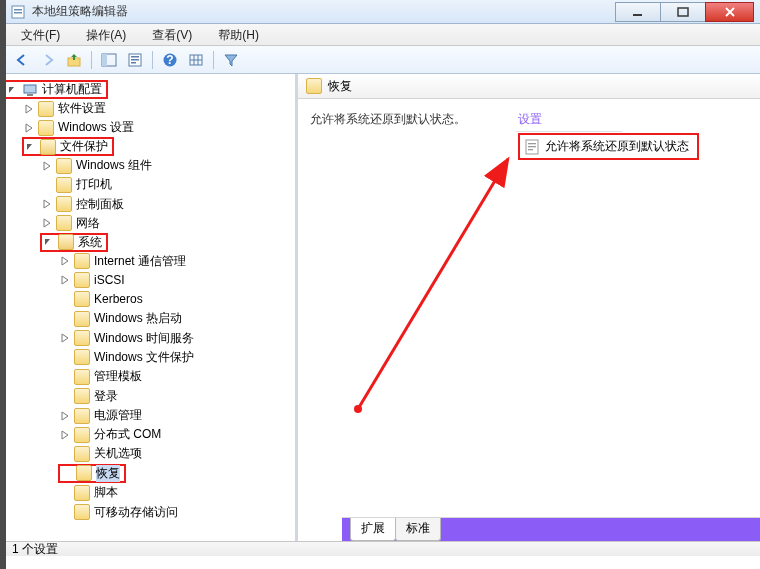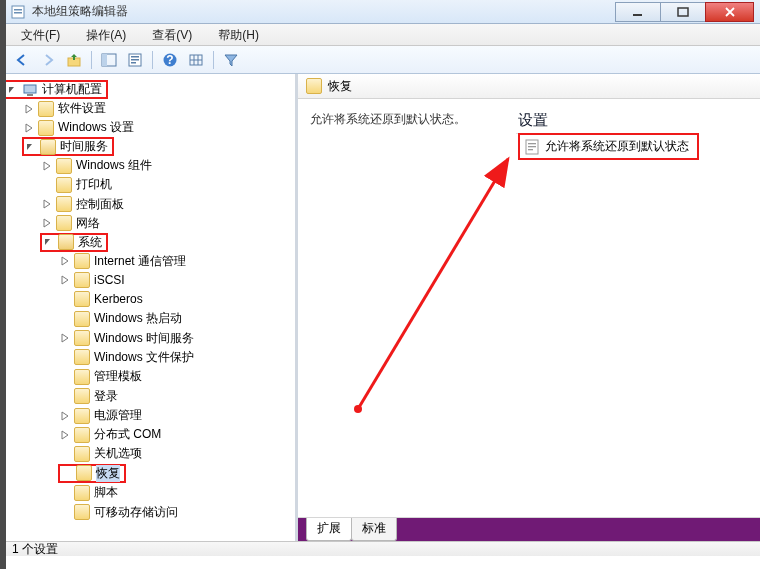--- a/index.html
+++ b/index.html
@@ -43,31 +43,31 @@
 .root-icon { width: 16px; height: 16px; margin-right: 4px; }
 
 
 .rhead { height: 25px; background: linear-gradient(#fff,#f1f1f1); border-bottom: 1px solid #d4d4d4; display: flex; align-items: center; padding: 0 8px; }
 .rhead .fold { margin-right: 6px; }
 .rhead .title { font-weight: normal; }
 
 .rcontent { flex: 1; position: relative; padding: 12px; }
 .desc { color: #333; }
 
-.colhead { position: absolute; top: 12px; left: 220px; font-size: 15px; color: #0f172a; padding-bottom: 2px; }
+.colhead { position: absolute; top: 12px; left: 220px; font-size: 12px; color: #8b5cf6; padding-bottom: 2px; }
 .colhead::after { content:''; position:absolute; left:-2px; right:-80px; bottom:-2px; border-bottom:1px solid #e2e2e2; }
 
 .setting-item { position: absolute; top: 34px; left: 220px; display: flex; align-items: center; border: 2px solid #ef1a1a; padding: 3px 8px 3px 4px; cursor: default; }
 .setting-icon { width: 16px; height: 16px; margin-right: 5px; }
 
 
 .arrow { position: absolute; pointer-events: none; }
 
 
-.rtabs { height: 24px; border-top: 1px solid #d6d6d6; display: flex; align-items: flex-end; padding-left: 8px; background: #701a75; }
+.rtabs { height: 24px; border-top: 1px solid #d6d6d6; display: flex; align-items: flex-end; padding-left: 8px; background: #8b5cf6; margin-left: 44px; }
 .rtab { border: 1px solid #b8b8b8; border-top: none; padding: 2px 10px 3px; margin-right: -1px; background: #f4f4f4; border-radius: 0 0 3px 3px; }
 .rtab.active { background: #fff; }
 
 
 .statusbar { height: 15px; background: linear-gradient(#f7f7f7,#ececec); border-top: 1px solid #c7c7c7; display: flex; align-items: center; padding: 0 8px; }
 
 
 .leftedge, .rightedge { position: absolute; top:0; bottom:0; width:6px; background:#4a4a4a; }
 .leftedge{ left:0; }
 </style>
@@ -204,21 +204,21 @@
                   <span class="label">Windows 设置</span>
                 </span></li>
             <li class="node hl-red">
               <span class="row">
                   <span class="tw">
                     <svg width="10" height="10">
                       <path d="M1 2 L6 2 L1 8 Z" fill="#5c5c5c"></path>
                     </svg>
                   </span>
                   <span class="fold open"></span>
-                  <span class="label">时间服务</span>
+                  <span class="label">文件保护</span>
                 </span>
               <ul style="padding-left:18px;">
                 <li class="node"><span class="row">
                       <span class="tw">
                         <svg width="10" height="10">
                           <path d="M2 1 L8 5 L2 9 Z" fill="none" stroke="#7a7a7a"></path>
                         </svg>
                       </span>
                       <span class="fold"></span>
                       <span class="label">Windows 组件</span>

